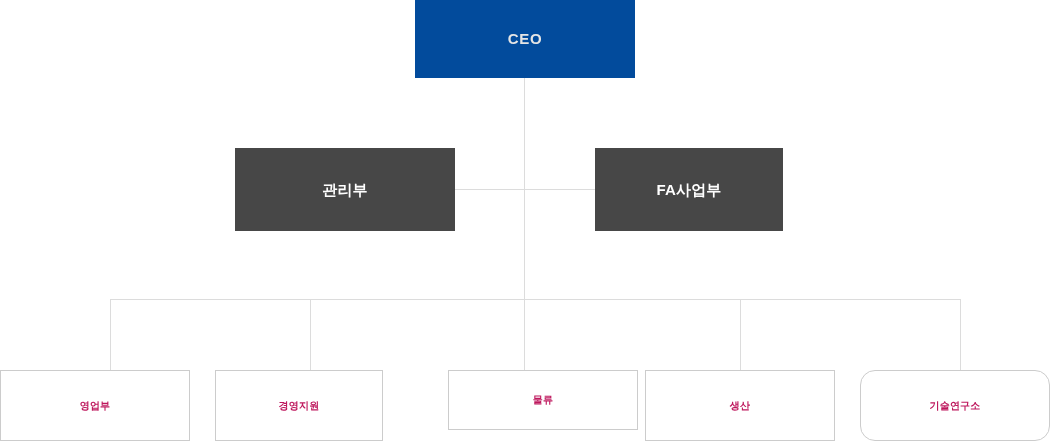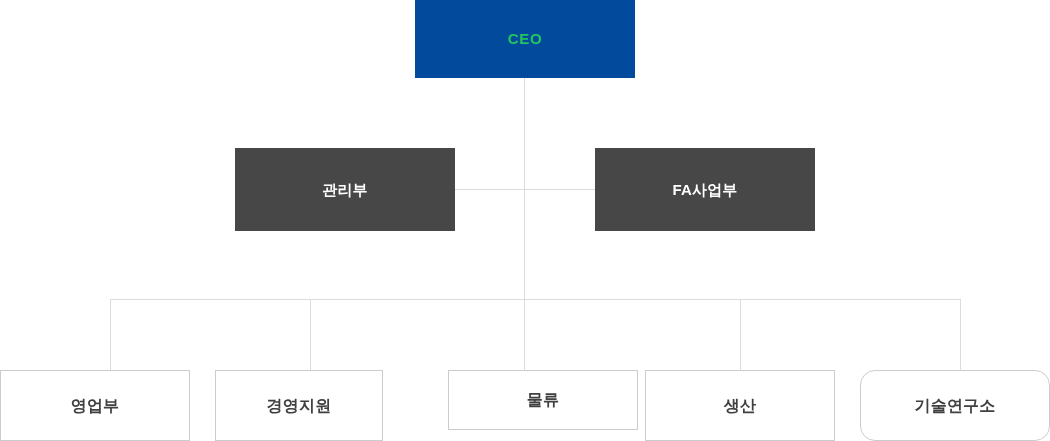--- a/index.html
+++ b/index.html
@@ -46,41 +46,41 @@
   }
 
   .node-label {
     display: block;
     white-space: nowrap;
   }
 
   
   .node-ceo {
     background: #024b9c;
-    color: #22c55e;
+    color: #e5e5e5;
     font-size: 15px;
     font-weight: bold;
     letter-spacing: 0.6px;
   }
 
   
   .node-division {
     background: #474747;
     color: #ffffff;
     font-size: 15px;
     font-weight: bold;
     letter-spacing: 0.2px;
   }
 
   
   .node-team {
     background: #ffffff;
     border: 1px solid #cccccc;
-    color: #404040;
-    font-size: 16px;
+    color: #be185d;
+    font-size: 10px;
     font-weight: bold;
     letter-spacing: 0.2px;
   }
 </style>
 </head>
 <body>
 
 <div id="org-chart">
 
   <div class="connector connector-v" style="left:524px; top:78px; height:222px;"></div>
@@ -96,21 +96,21 @@
   <div class="connector connector-v" style="left:960px; top:299px; height:71px;"></div>
 
   <div class="node node-ceo" style="left:415px; top:0px; width:220px; height:78px;">
     <span class="node-label">CEO</span>
   </div>
 
   <div class="node node-division" style="left:235px; top:148px; width:220px; height:83px;">
     <span class="node-label">관리부</span>
   </div>
 
-  <div class="node node-division" style="left:595px; top:148px; width:220px; height:83px;">
+  <div class="node node-division" style="left:595px; top:148px; width:188px; height:83px;">
     <span class="node-label">FA사업부</span>
   </div>
 
   <div class="node node-team" style="left:0px; top:370px; width:190px; height:71px;">
     <span class="node-label">영업부</span>
   </div>
 
   <div class="node node-team" style="left:215px; top:370px; width:168px; height:71px;">
     <span class="node-label">경영지원</span>
   </div>

